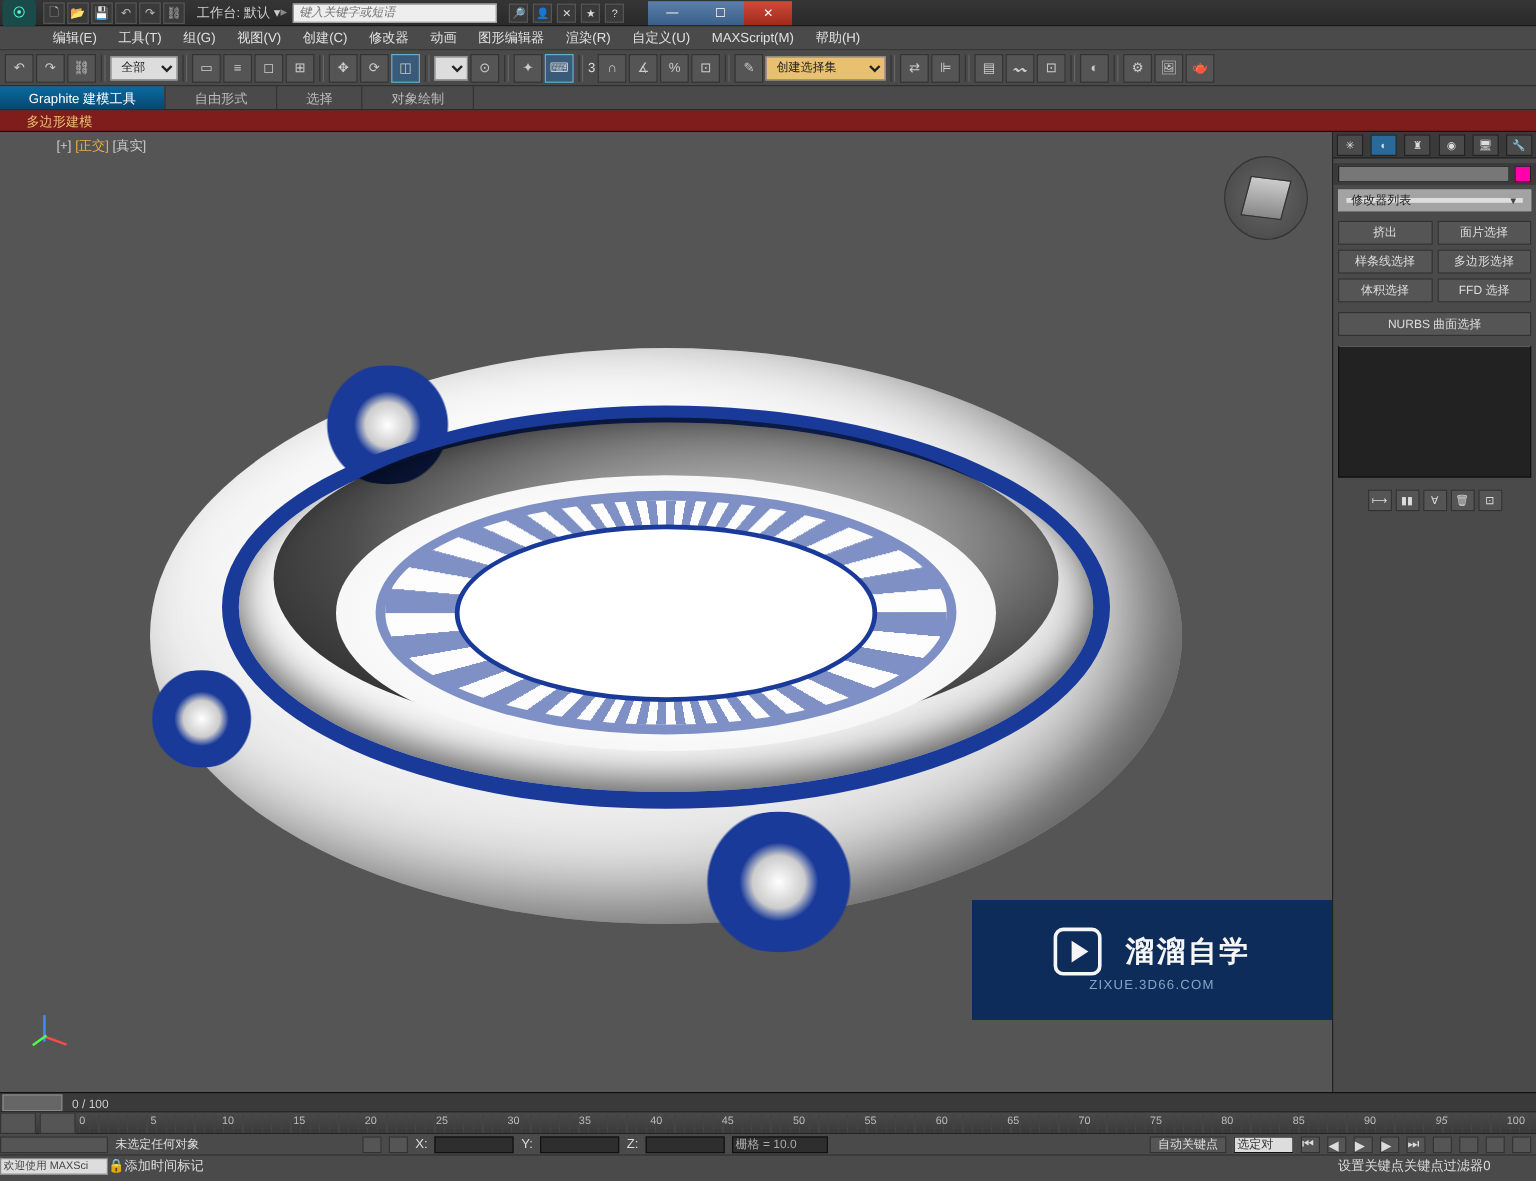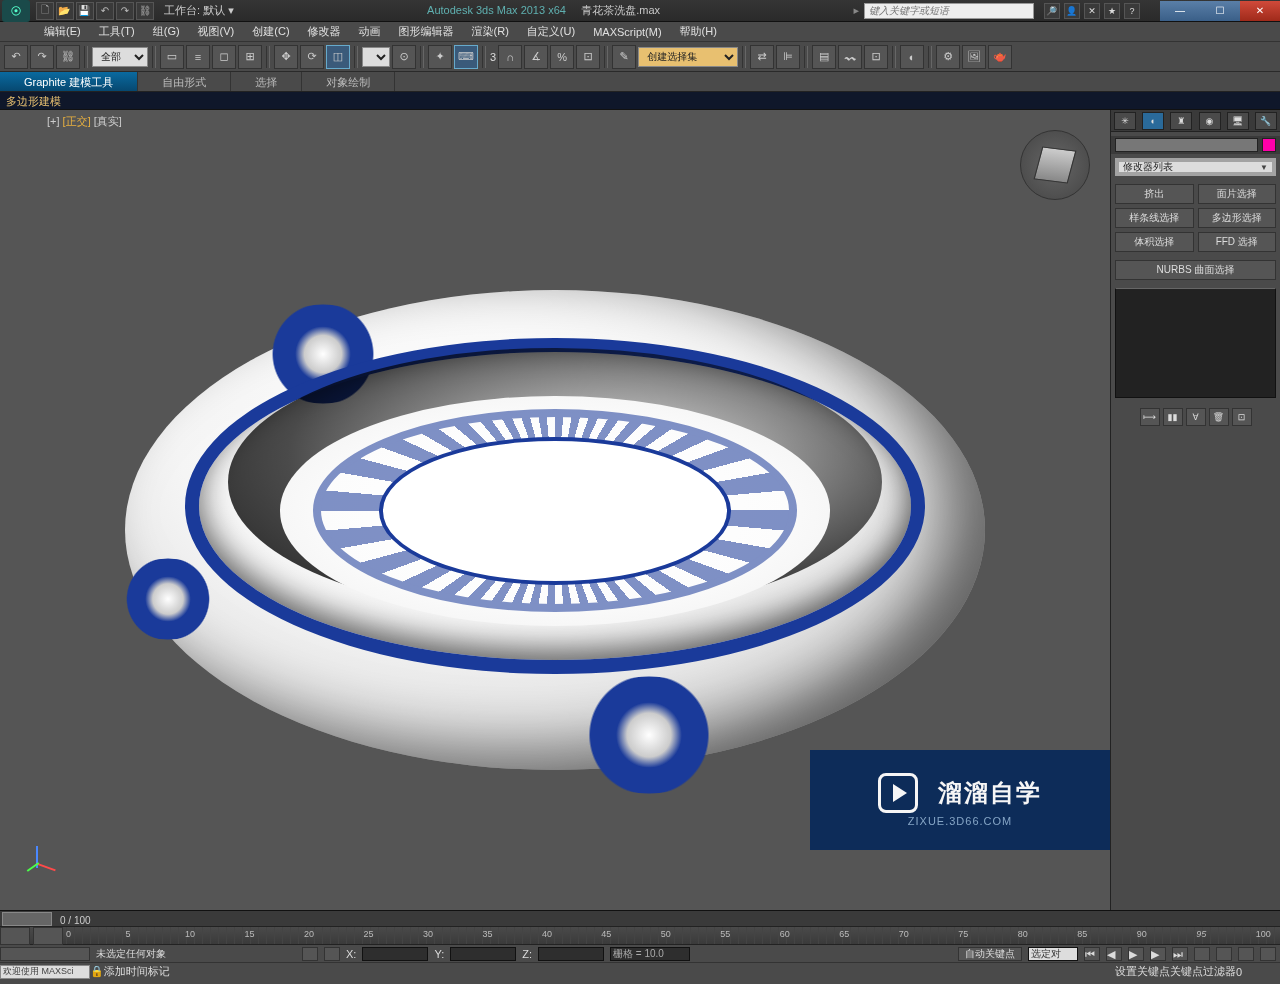--- a/index.html
+++ b/index.html
@@ -22,21 +22,21 @@
 .menu-bar { height: 20px; background: #4a4a4a; display:flex; align-items:center; padding-left: 36px; gap: 2px; border-bottom:1px solid #333; }
 .menu-item { padding: 2px 8px; font-size: 11px; color: #e0e0e0; }
 .toolbar-row { height: 30px; background: #4a4a4a; display:flex; align-items:center; padding: 0 4px; gap: 2px; border-bottom:1px solid #2a2a2a; }
 .tb-btn { width: 24px; height: 24px; background: #555; border: 1px solid #333; display:flex; align-items:center; justify-content:center; color:#ccc; font-size:11px; }
 .tb-btn.active { background:#3a5a7a; border-color:#6ac; }
 .tb-sep { width:4px; height:22px; border-left:1px solid #333; border-right:1px solid #666; margin:0 2px; }
 .tb-select { height:20px; background:#ddd; border:1px solid #888; font-size:10px; color:#222; padding:0 4px; }
 .ribbon-tabs { height: 20px; background: #4a4a4a; display:flex; border-bottom:1px solid #222; }
 .ribbon-tab { padding: 3px 24px; font-size:11px; color:#bbb; border-right:1px solid #333; }
 .ribbon-tab.active { background: linear-gradient(#0a6aa0,#064870); color: #fff; }
-.ribbon-sub { height: 18px; background: #0f172a; color:#e8c070; font-size:11px; padding:2px 6px; border-bottom:1px solid #111; }
+.ribbon-sub { height: 18px; background: #7f1d1d; color:#e8c070; font-size:11px; padding:2px 22px; border-bottom:1px solid #111; }
 .main-area { display:flex; height: calc(984px - 22px - 20px - 30px - 20px - 18px - 22px - 16px - 18px - 18px); }
 .viewport { flex:1; background: #555; position:relative; overflow:hidden; }
 .vp-label { position:absolute; top:4px; left:4px; font-size:11px;margin-left:43px; }
 .vp-label .br1 { color:#ccc; }
 .vp-label .br2 { color:#e8b040; }
 .vp-label .br3 { color:#ccc; }
 .viewcube { position:absolute; top:20px; right:20px; width:70px; height:70px; border-radius:50%; background:radial-gradient(#666,#444); border:1px solid #333; display:flex; align-items:center; justify-content:center; }
 .viewcube .cube { width:34px; height:34px; background:linear-gradient(#ccc,#888); transform:rotate(15deg) skewY(-8deg); border:1px solid #333; }
 .viewport-scene { position:absolute; inset:0; display:flex; align-items:center; justify-content:center; }
 .dish { width: 860px; height: 480px; position:relative; margin-top:40px; }
@@ -55,21 +55,21 @@
 .axis .z { position:absolute; left:18px; top:0; width:2px; height:22px; background:#4a88ff; }
 .axis .x { position:absolute; left:18px; top:20px; width:20px; height:2px; background:#ff4a4a; transform:rotate(20deg); }
 .axis .y { position:absolute; left:8px; top:20px; width:14px; height:2px; background:#4aff4a; transform:rotate(-35deg); }
 .command-panel { width: 170px; background:#4a4a4a; border-left:1px solid #222; display:flex; flex-direction:column; }
 .cp-tabs { height:22px; display:flex; background:#3a3a3a; align-items:center; justify-content:space-around; border-bottom:1px solid #222; }
 .cp-tab { width:22px; height:18px; background:#4a4a4a; border:1px solid #222; font-size:9px; display:flex; align-items:center; justify-content:center; }
 .cp-tab.active { background:#2a6a9a; }
 .cp-namebar { height:18px; background:#3a3a3a; display:flex; align-items:center; padding:0 4px; margin-top:4px; }
 .cp-namebar .fld { flex:1; height:14px; background:#777; border:1px solid #222; }
 .cp-namebar .swatch { width:14px; height:14px; background:#f0a; margin-left:4px; border:1px solid #222; }
-.cp-dropdown { height:18px; margin:4px; background:#ddd; border:4px solid #a3a3a3; font-size:10px; color:#222; display:flex; align-items:center; padding:0 4px; justify-content:space-between; }
+.cp-dropdown { height:18px; margin:4px; background:#ddd; border:7px solid #a3a3a3; font-size:10px; color:#222; display:flex; align-items:center; padding:0 4px; justify-content:space-between; }
 .cp-dropdown::after { content:"▼"; font-size:8px; color:#444; }
 .cp-grid { margin:4px; display:grid; grid-template-columns:1fr 1fr; gap:4px; }
 .cp-grid-btn { height:20px; background:#555; border:1px solid #333; font-size:10px; color:#ddd; display:flex; align-items:center; justify-content:center; }
 .cp-wide { margin:4px; height:20px; background:#555; border:1px solid #333; font-size:10px; color:#ddd; display:flex; align-items:center; justify-content:center; }
 .cp-stack { margin:4px; height:110px; background:#222; border:1px solid #111; border-top-color:#666; }
 .cp-playbar { margin:4px 4px 0 4px; height:22px; display:flex; gap:3px; align-items:center; justify-content:center; }
 .cp-playbar .pbtn { width:20px; height:18px; background:#555; border:1px solid #333; font-size:9px; display:flex;align-items:center;justify-content:center; }
 .time-scroll { height:16px; background:#3a3a3a; border-top:1px solid #111; display:flex; align-items:flex-end; }
 .time-scroll .thumb { width:50px; height:14px; background:#666; border:1px solid #888; margin-left:2px; }
 .time-scroll .lbl { font-size:10px; margin-left:8px; color:#ccc; }
@@ -102,25 +102,20 @@
     <div class="qat-btn">📂</div>
     <div class="qat-btn">💾</div>
     <div class="qat-btn">↶</div>
     <div class="qat-btn">↷</div>
     <div class="qat-btn">⛓</div>
   </div>
   <div class="workspace">
     <span>工作台:</span>
     <span>默认</span> ▾
   </div>
-  <div class="title-text">
-    <span class="app">Autodesk 3ds Max  2013 x64</span>
-    &nbsp;&nbsp;&nbsp;
-    <span>青花茶洗盘.max</span>
-  </div>
   <div class="title-search">
     <span style="color:#888;margin-right:2px;">▸</span>
     <input placeholder="键入关键字或短语" style="">
   </div>
   <div class="title-right-icons">
     <div class="tic">🔎</div>
     <div class="tic">👤</div>
     <div class="tic">✕</div>
     <div class="tic">★</div>
     <div class="tic">?</div>

